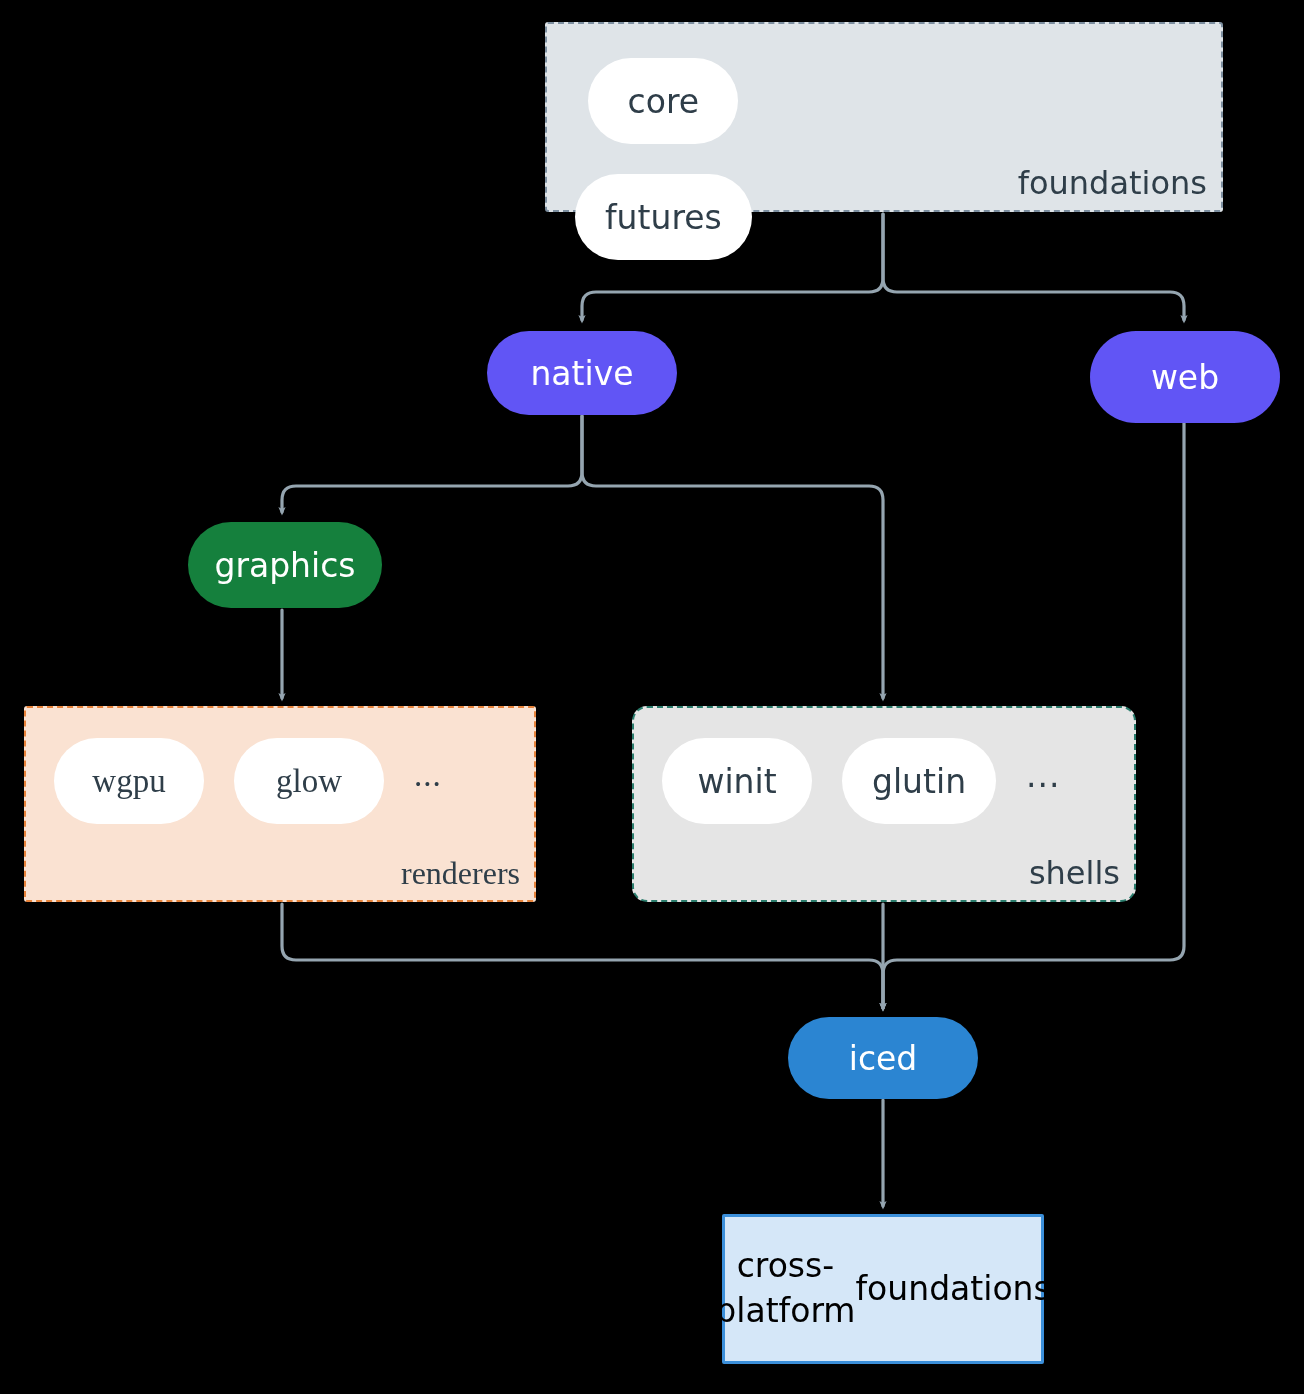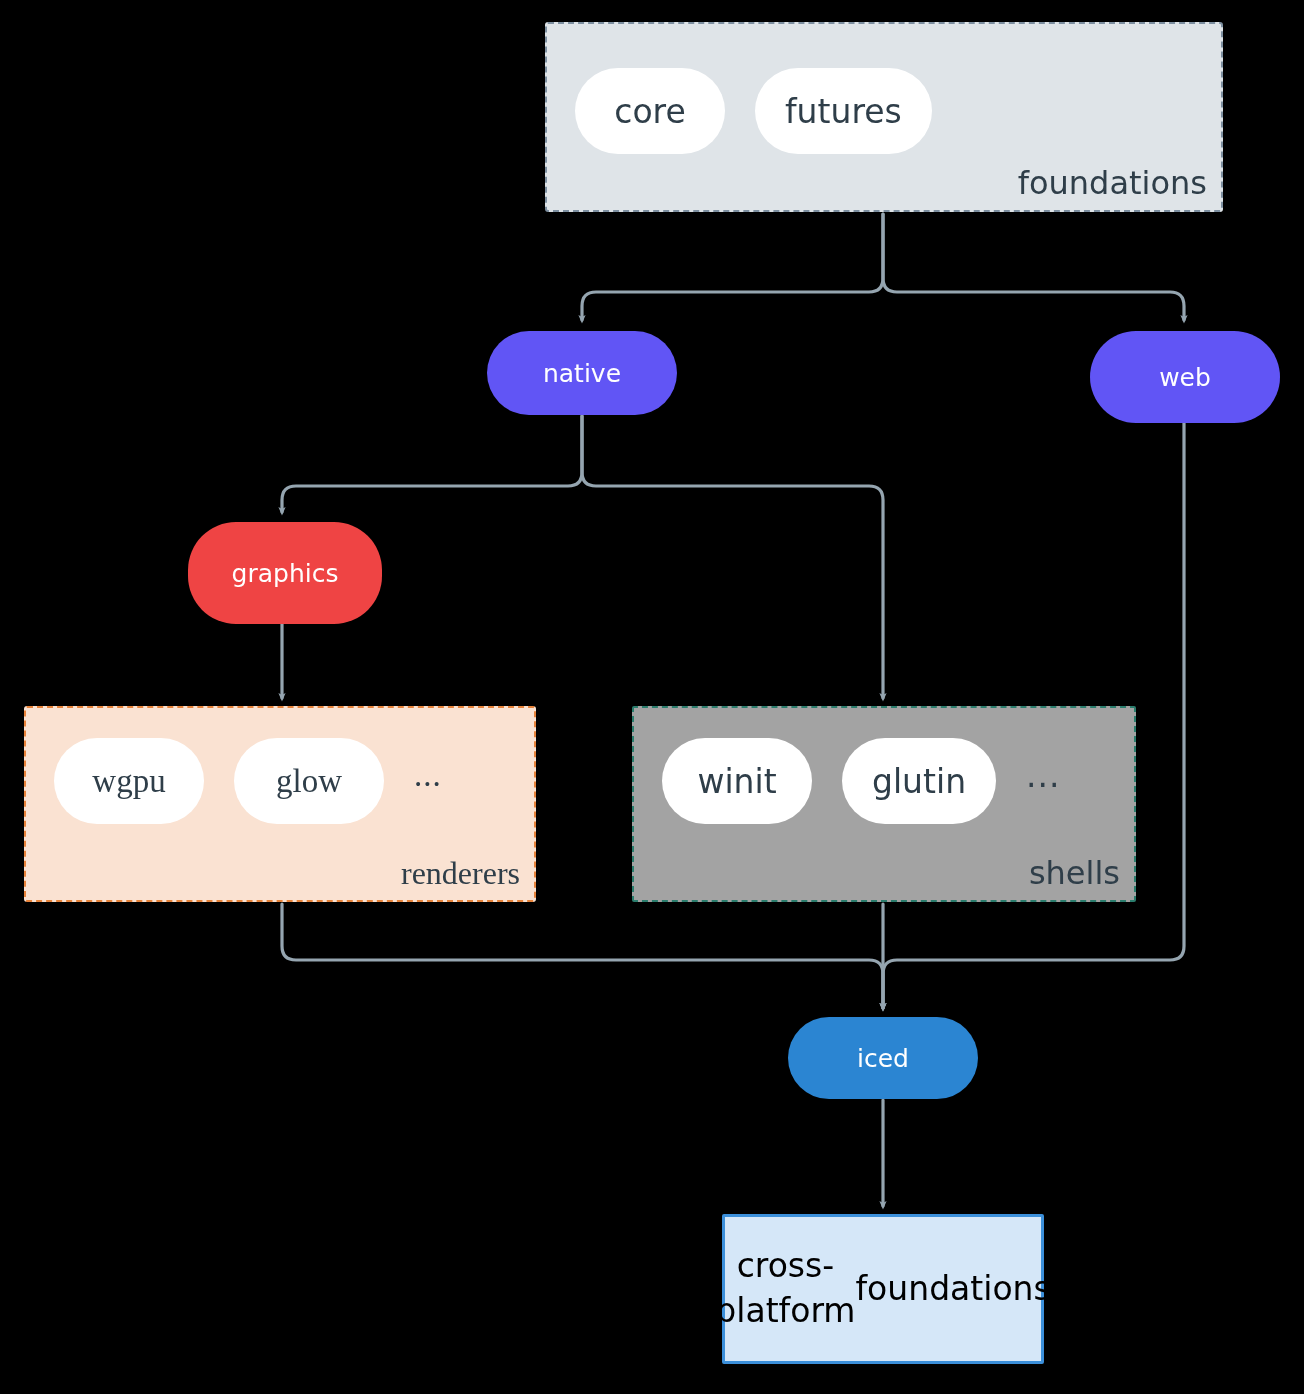--- a/index.html
+++ b/index.html
@@ -50,21 +50,22 @@
     left: 545px;
     top: 22px;
     width: 678px;
     height: 190px;
     background: #dfe4e8;
     border: 2px dashed #7d8fa0;
     border-radius: 3px;
   }
   #cluster-foundations .cluster-items {
     left: 28px;
-    top: 44px;
+    top: 34px;
+    flex-direction: column;
   }
 
   #cluster-renderers {
     left: 24px;
     top: 706px;
     width: 512px;
     height: 196px;
     background: #fae2d2;
     border: 2px dashed #e8833a;
     border-radius: 3px;
@@ -73,23 +74,23 @@
   #cluster-renderers .cluster-items {
     left: 28px;
     top: 30px;
   }
 
   #cluster-shells {
     left: 632px;
     top: 706px;
     width: 504px;
     height: 196px;
-    background: #a3a3a3;
+    background: #e5e5e5;
     border: 2px dashed #2b7d6d;
-    border-radius: 2px;
+    border-radius: 15px;
   }
   #cluster-shells .cluster-items {
     left: 28px;
     top: 30px;
   }
 
   
   .chip {
     background: #ffffff;
     border-radius: 48px;
@@ -112,21 +113,21 @@
     padding-bottom: 12px;
   }
 
   
   .node {
     position: absolute;
     display: flex;
     align-items: center;
     justify-content: center;
     color: #ffffff;
-    font-size: 25px;
+    font-size: 33px;
     border-radius: 48px;
     box-sizing: border-box;
     white-space: nowrap;
   }
   #node-native {
     left: 487px;
     top: 331px;
     width: 190px;
     height: 84px;
     background: #6155f5;
@@ -135,22 +136,22 @@
     left: 1090px;
     top: 331px;
     width: 190px;
     height: 92px;
     background: #6155f5;
   }
   #node-graphics {
     left: 188px;
     top: 522px;
     width: 194px;
-    height: 102px;
-    background: #ef4444;
+    height: 86px;
+    background: #15803d;
   }
   #node-iced {
     left: 788px;
     top: 1017px;
     width: 190px;
     height: 82px;
     background: #2b85d2;
   }
 
   

